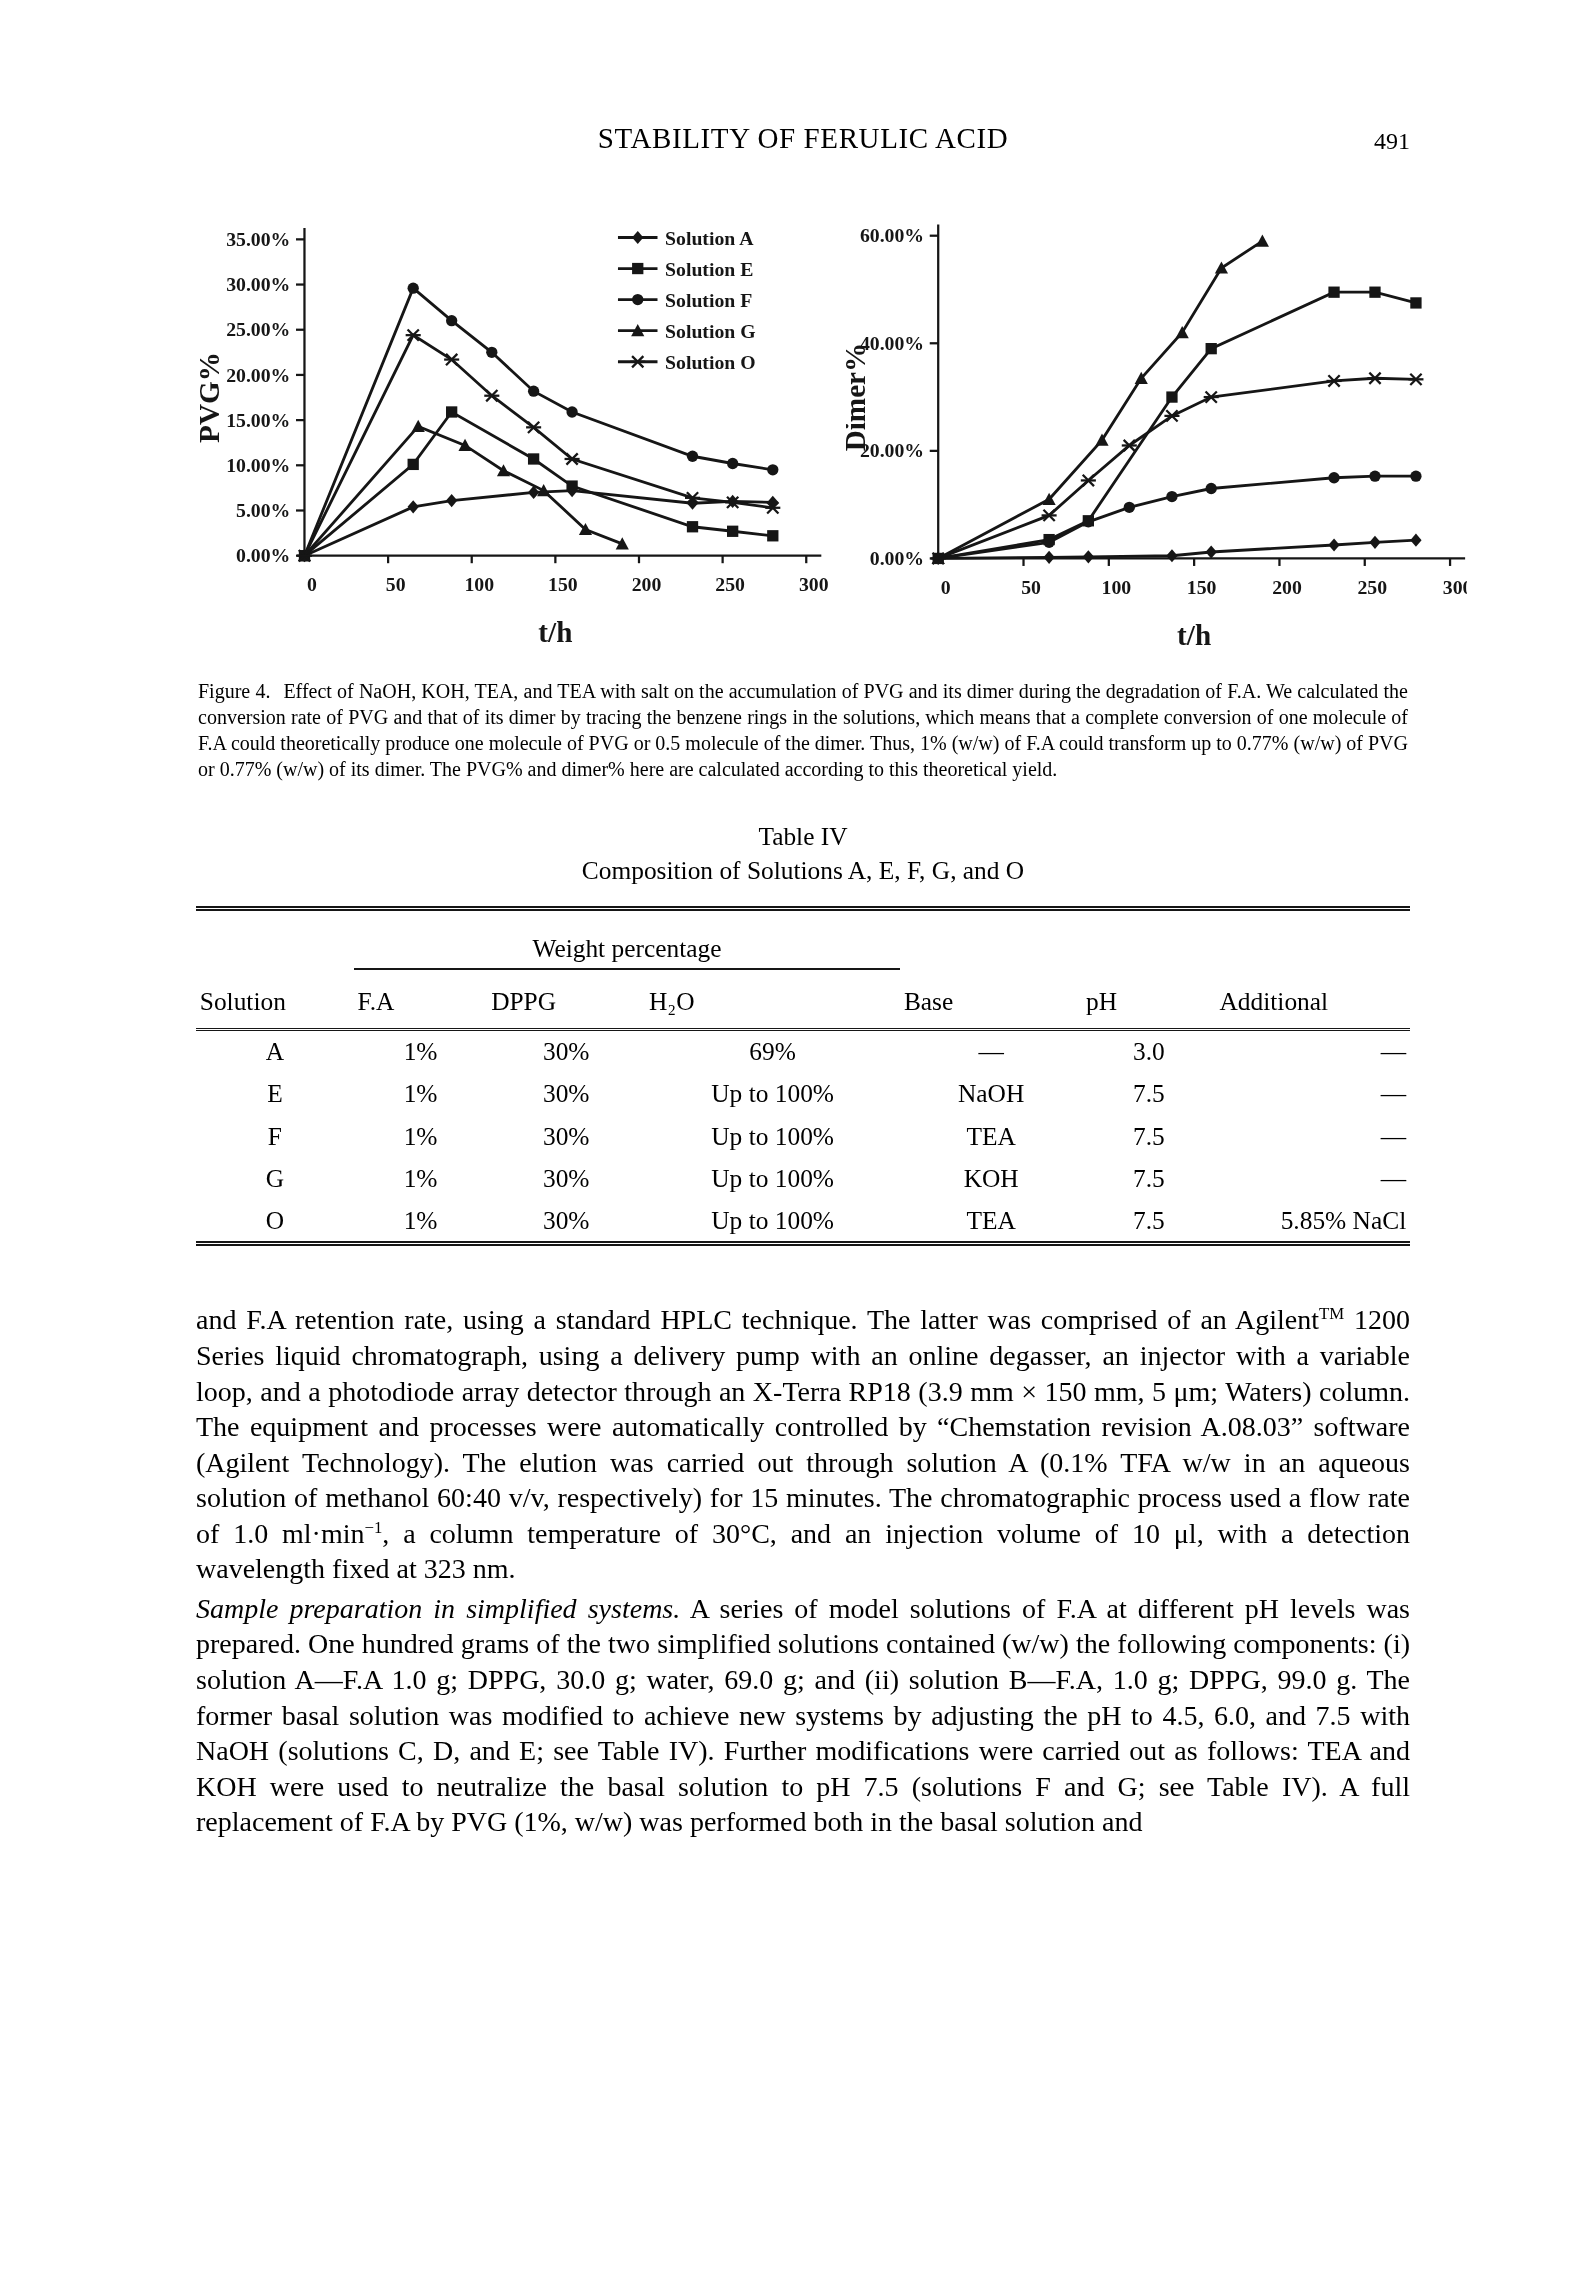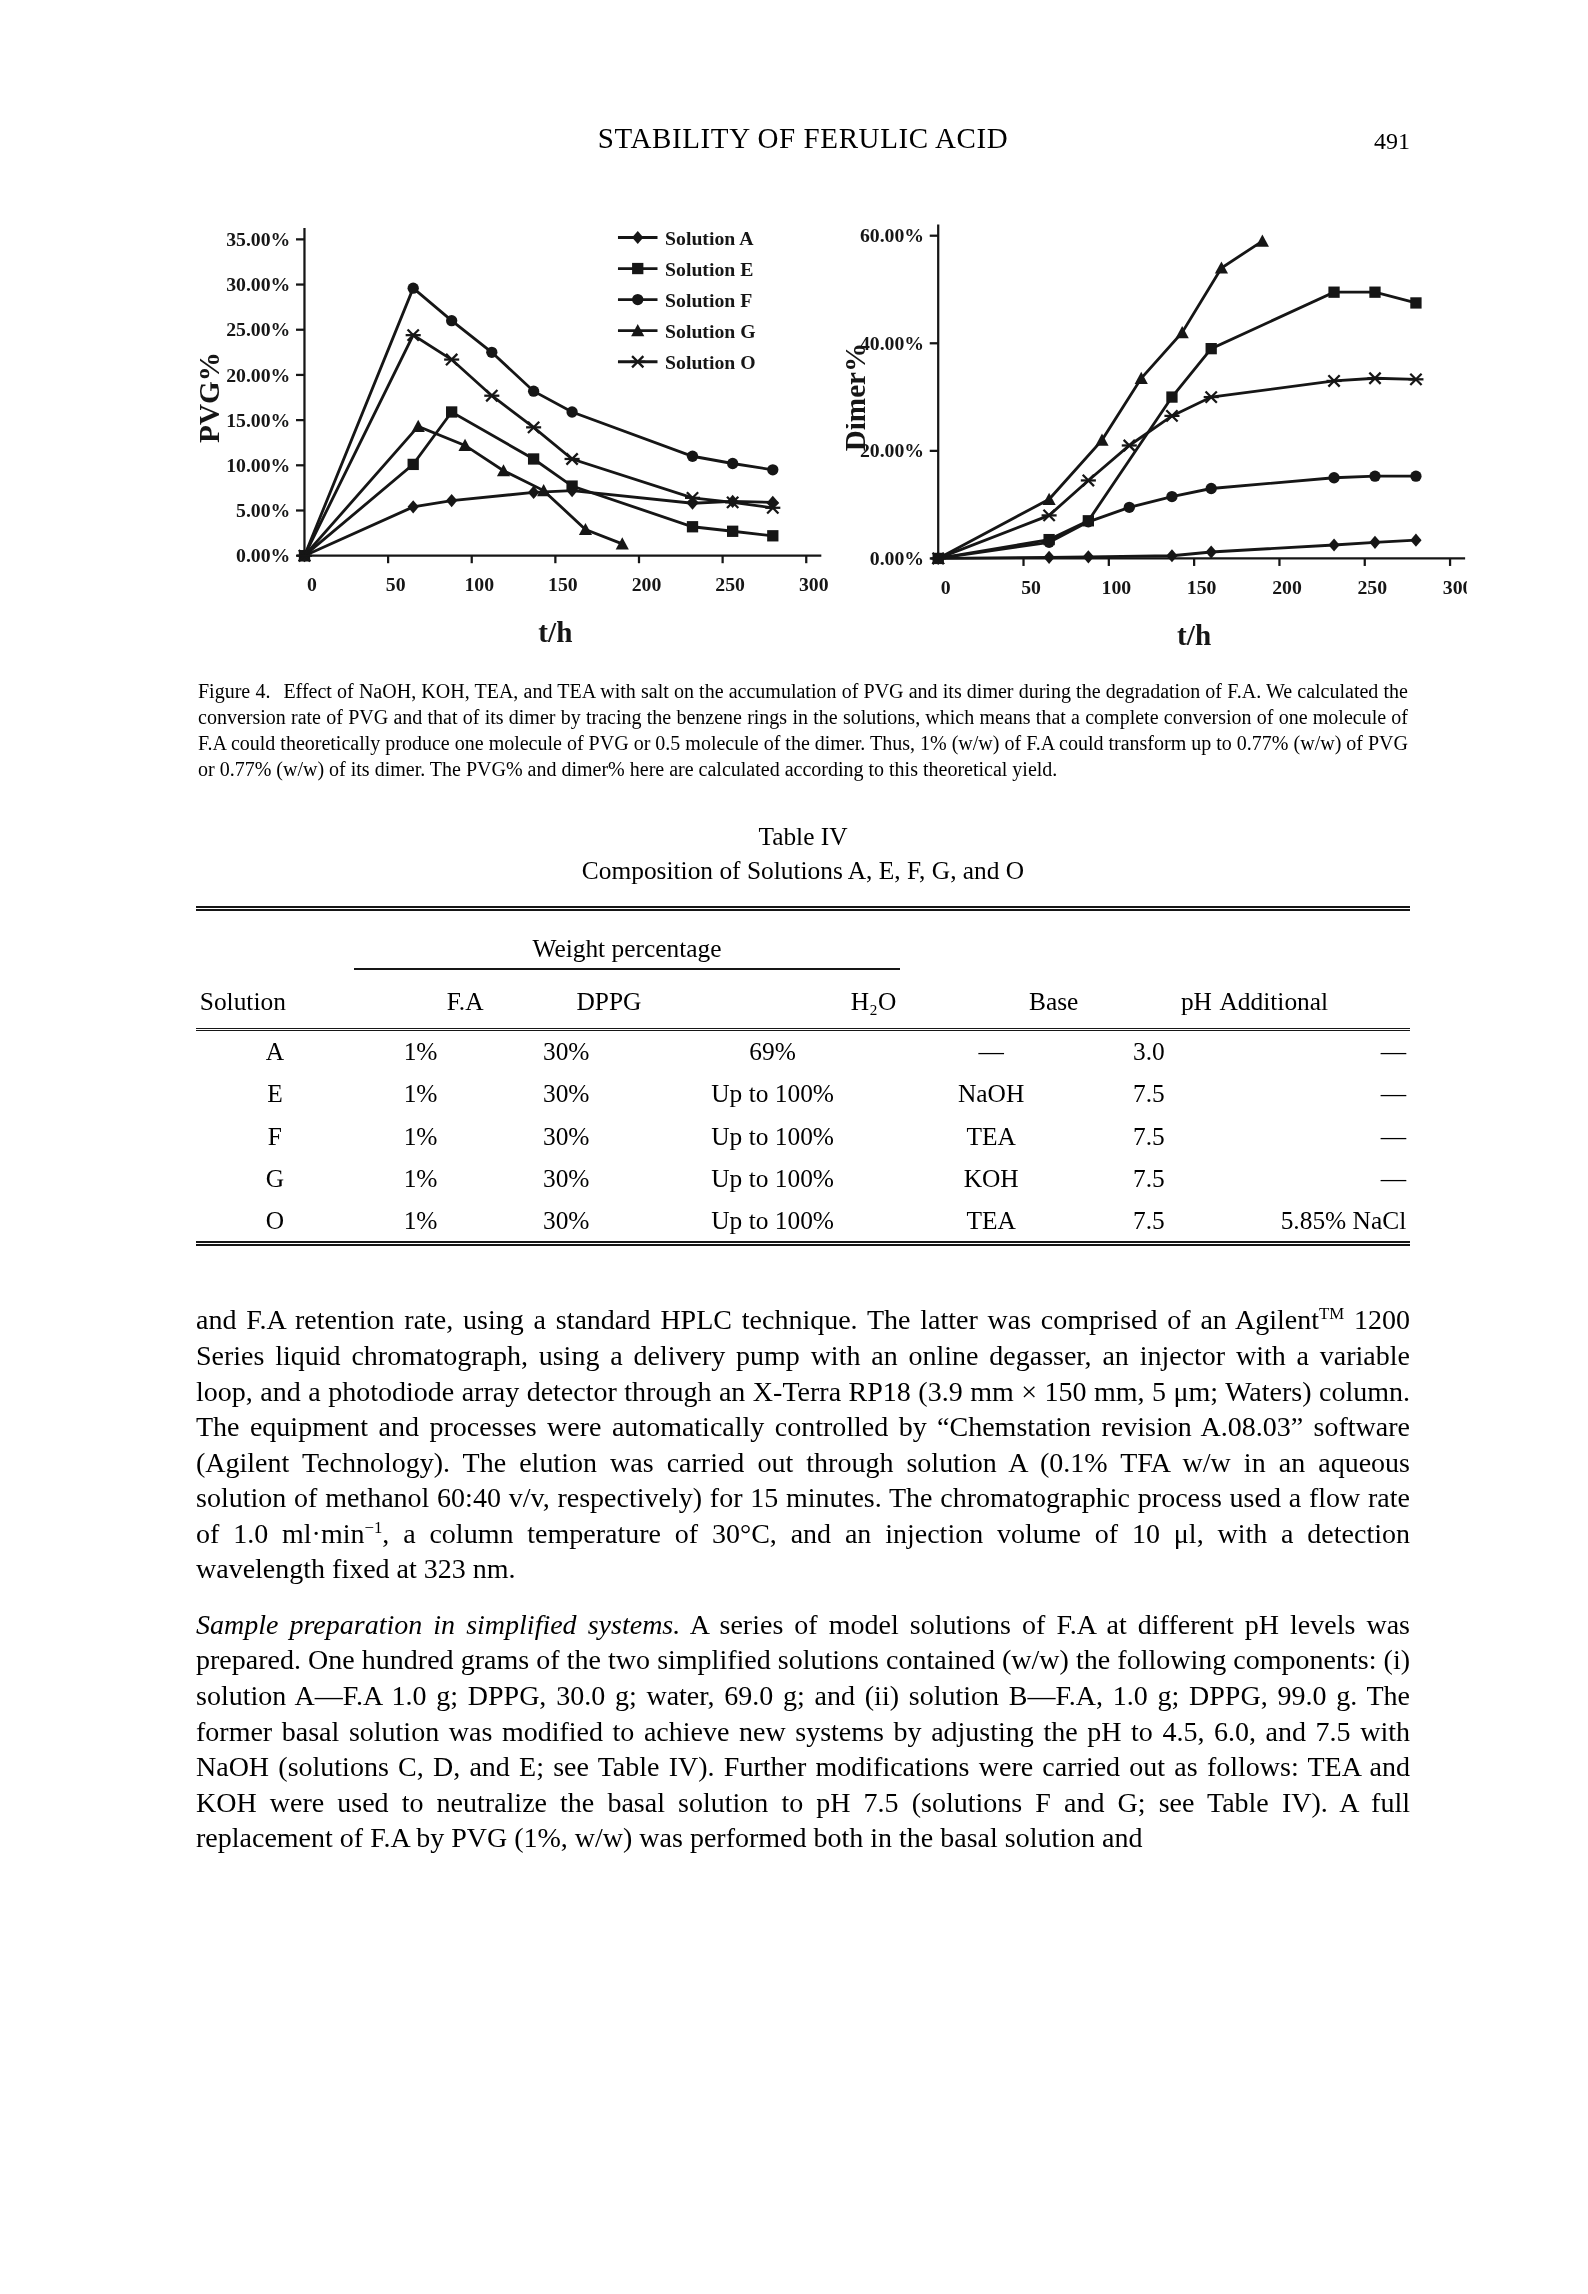--- a/index.html
+++ b/index.html
@@ -29,34 +29,34 @@
   .figure-caption{margin:15px 2px 0;font-size:20px;line-height:1.3;text-align:justify;}
   .cap-label{margin-right:13px;}
 
   
   .table-block{margin-top:38px;}
   .table-title,.table-subtitle{text-align:center;font-size:25.4px;line-height:1.32;}
   .data-table{width:100%;border-collapse:collapse;margin-top:19px;
     border-top:5.6px double #161616;border-bottom:5.6px double #161616;}
   .data-table th,.data-table td{font-size:25.4px;font-weight:normal;}
   .data-table td{padding:6.6px 3.8px;text-align:center;}
-  .col-th{padding:17px 3.8px 11.3px;text-align:right;}
+  .col-th{padding:17px 3.8px 11.3px;text-align:left;}
   .group-th{padding:22.6px 3.8px 5.6px;border-bottom:2.8px solid #161616;}
   .blank{border:none;}
   tr.column-header-row th{border-bottom:3.8px double #161616;}
   th.col-0{text-align:left;width:13%;}
   th.col-1{width:11%;} th.col-2{width:13%;} th.col-3{width:21%;}
   th.col-4{width:15%;} th.col-5{width:11%;} th.col-6{width:16%;text-align:left;}
   td.col-6{text-align:right;}
   .table-footnote{margin-top:28px;font-size:24.5px;}
 
   
   .body-text{margin-top:56px;}
   .body-para{margin:0;font-size:28px;line-height:1.27;text-align:justify;}
-  .body-para + .body-para{margin-top:20px;}
+  .body-para + .body-para{margin-top:4px;}
   .body-para sup{font-size:.6em;line-height:0;}
   .italic{font-style:italic;}
 </style>
 </head>
 <body>
 
 <div class="page">
   <div class="content">
 
     <header class="running-head">

